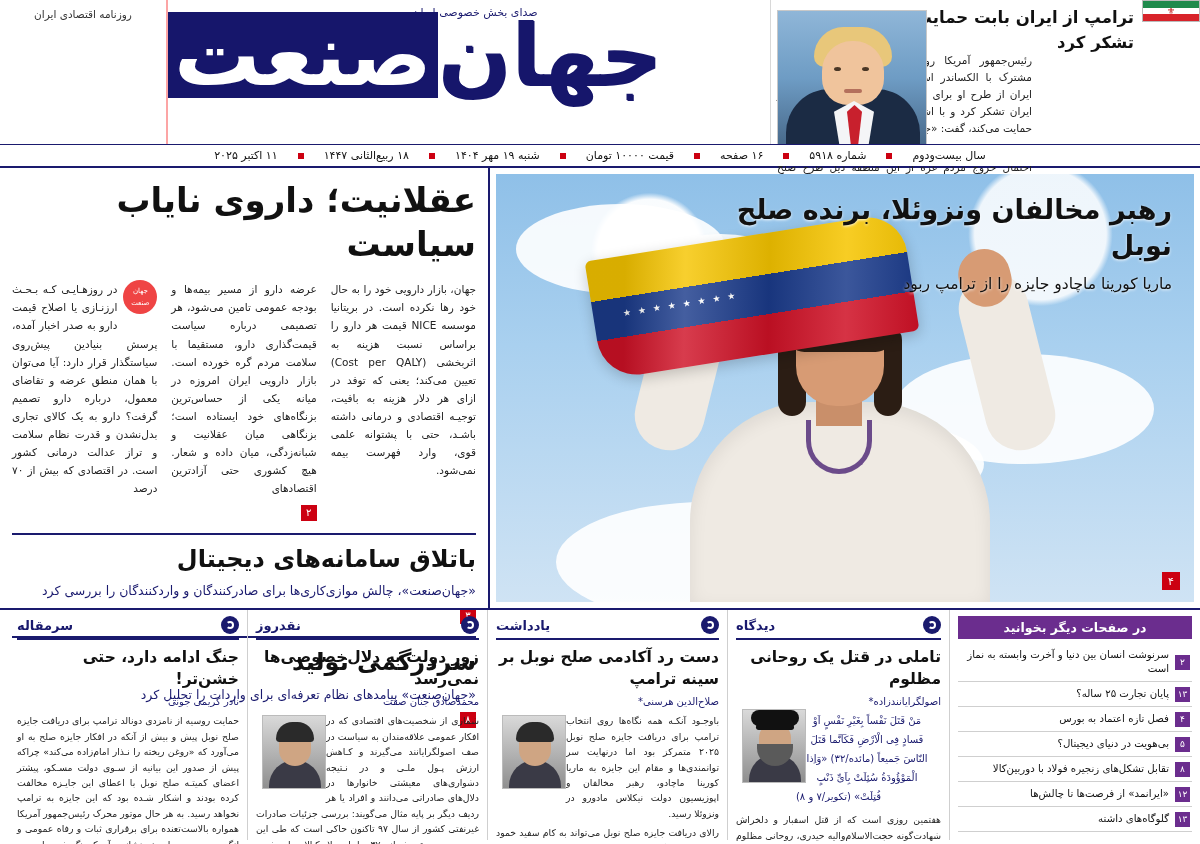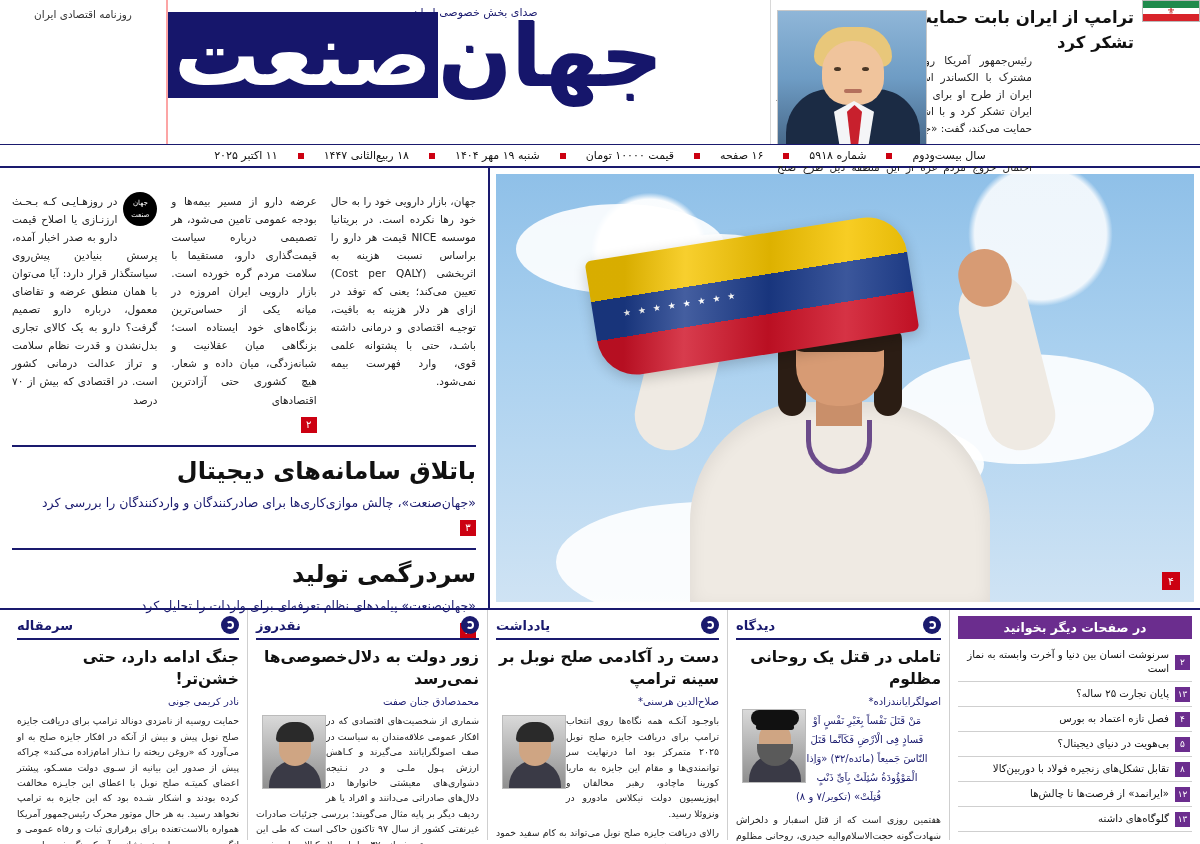--- a/index.html
+++ b/index.html
@@ -114,21 +114,21 @@
     text-shadow:0 1px 3px rgba(255,255,255,.85); }
   .pg-badge { position:absolute; bottom:12px; right:14px; width:18px; height:18px; background:#c01; color:#fff;
     font-size:11px; display:flex; align-items:center; justify-content:center; }
 
   .lead-col { flex:1; position:relative; padding:10px 12px 0 12px; }
   .lead-h1 { font-weight:bold; font-size:34px; text-align:right; color:#111; line-height:1.3; }
   .lead-sub { margin-top:12px; font-size:14px; text-align:right; color:#1a1a6e; }
   .lead-body { margin-top:14px; display:flex; gap:14px; font-size:10.5px; line-height:1.72; text-align:justify; color:#222; }
   .lead-body .col { flex:1; }
   .lead-body .col p { margin:0 0 6px 0; }
-  .stamp { float:right; width:34px; height:34px; border-radius:50%; background:#000000; color:#fff;
+  .stamp { float:right; width:34px; height:34px; border-radius:50%; background:#ef4444; color:#fff;
     font-size:7px; display:flex; align-items:center; justify-content:center; margin:0 0 4px 6px; text-align:center; }
   .mini-badge { display:inline-block; width:16px; height:16px; background:#c01; color:#fff; font-size:10px;
     text-align:center; line-height:16px; }
   .hr-blue { border:0; border-top:2px solid #1a1a6e; margin:12px 0 8px 0; }
   .sec-h { font-weight:bold; font-size:24px; text-align:right; line-height:1.35; }
   .sec-sub { margin-top:8px; font-size:12.5px; text-align:right; color:#1a1a6e; }
 
   
   .bottom { position:relative; height:232px; border-top:2px solid #1a1a6e; display:flex; }
   .bcol { position:relative; padding:6px 8px; border-left:1px solid #cfcfcf; }
@@ -240,26 +240,31 @@
           <div class="w-head"></div>
           <div class="w-hair"></div>
           <div class="w-neckl"></div>
         </div>
 
         <div class="ven-flag">
           <div class="stars">★★★★★★★★</div>
           <div class="fold"></div>
         </div>
 
+        <div class="photo-head">
+          <div class="h1">رهبر مخالفان ونزوئلا، برنده صلح نوبل</div>
+          <div class="h2">ماریا کورینا ماچادو جایزه را از ترامپ ربود</div>
+        </div>
 
         <div class="pg-badge">۴</div>
       </div>
     </div>
 
     <div class="lead-col">
+      <div class="lead-h1">عقلانیت؛ داروی نایاب سیاست</div>
 
       <div class="lead-body">
         <div class="col">
           <p>جهان، بازار دارویی خود را به حال خود رها نکرده است. در بریتانیا موسسه NICE قیمت هر دارو را براساس نسبت هزینه به اثربخشی (Cost per QALY) تعیین می‌کند؛ یعنی که توفد در ازای هر دلار هزینه به بافیت، توجیـه اقتصادی و درمانی داشته باشـد، حتی با پشتوانه علمی قوی، وارد فهرست بیمه نمی‌شود.</p>
         </div>
         <div class="col">
           <p>عرضه دارو از مسیر بیمه‌ها و بودجه عمومی تامین می‌شود، هر تصمیمی درباره سیاست قیمت‌گذاری دارو، مستقیما با سلامت مردم گره خورده است. بازار دارویی ایران امروزه در میانه یکی از حساس‌ترین بزنگاه‌های خود ایستاده است؛ بزنگاهی میان عقلانیت و شبانه‌زدگی، میان داده و شعار. هیچ کشوری حتی آزادترین اقتصادهای</p>
           <span class="mini-badge">۲</span>
         </div>
         <div class="col">

